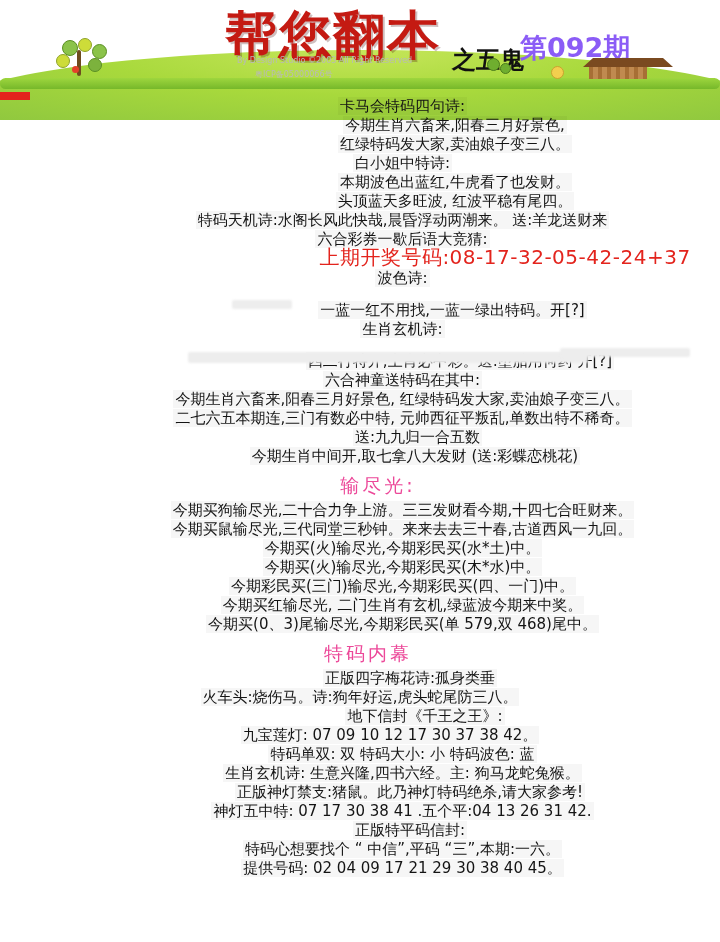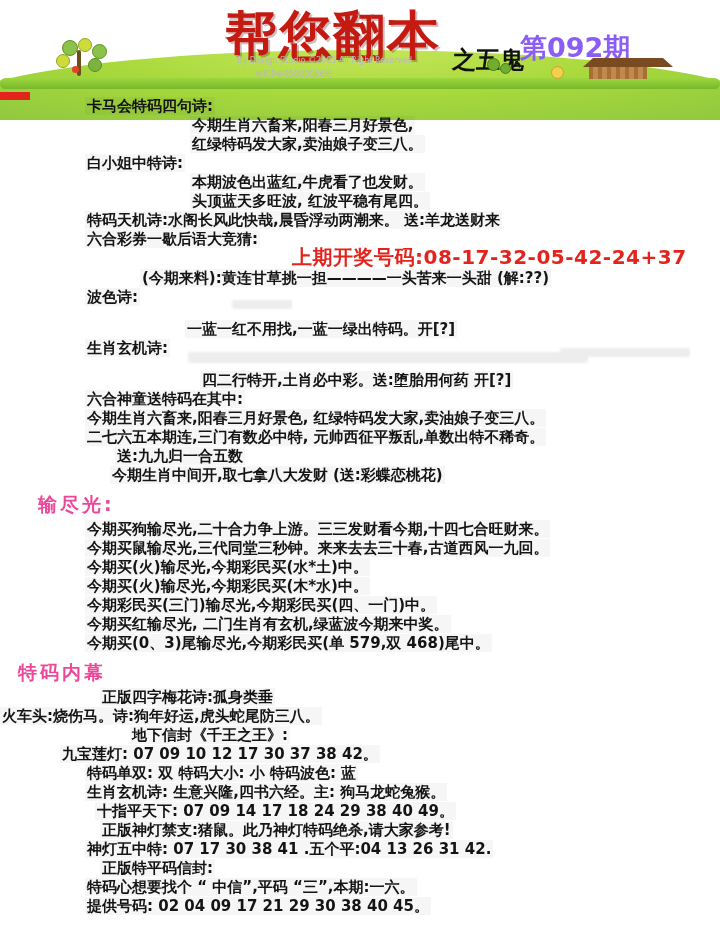--- a/index.html
+++ b/index.html
@@ -51,22 +51,23 @@
   .house{position:absolute;left:575px;top:58px;width:90px;height:22px;}
   .roof{position:absolute;left:8px;top:0;width:70px;height:0;border-bottom:9px solid #7a4a20;border-left:10px solid transparent;border-right:10px solid transparent;}
   .wall{position:absolute;left:14px;top:9px;width:58px;height:12px;background:#c08a4f;background-image:repeating-linear-gradient(90deg,#a76f35 0 4px,#c08a4f 4px 9px);}
   .mini-tree{position:absolute;border-radius:50%;background:#6fae2f;border:1px solid #4c7d1c;}
   .mt1{left:487px;top:58px;width:11px;height:11px;}
   .mt2{left:500px;top:63px;width:9px;height:9px;}
   .chick{position:absolute;left:551px;top:66px;width:11px;height:11px;border-radius:50%;background:#f3cf4e;border:1px solid #caa32e;}
   
   .content{position:relative;padding-top:2px;}
   .line{
-    font-size:15px;font-weight:bold;color:#141414;line-height:19px;
+    font-size:15px;font-weight:normal;color:#141414;line-height:19px;
     white-space:nowrap;
+    text-align:center;
   }
   .line .tx{background:rgba(0,0,0,0.035);padding:0 2px;}
   .line.red{color:#e3241d;font-size:20px;line-height:22px;margin-top:-3px;margin-bottom:1px;letter-spacing:.5px;}
   .line.red .tx{background:none;}
   .line.heading{font-size:19px;line-height:24px;margin:7px 0 4px 0;letter-spacing:3px;color:#ec4899;}
   .line.heading .tx{background:none;}
   .line.spacer{height:13px;}
   .line.spacer .tx{background:none;}
   .artifact{position:absolute;background:#ededed;filter:blur(1px);border-radius:2px;}
 </style>
@@ -103,21 +104,20 @@
 <div class="content">
     <div class="line" style="margin-left: 85px;"><span class="tx">卡马会特码四句诗:</span></div>
     <div class="line" style="margin-left: 190px;"><span class="tx">今期生肖六畜来,阳春三月好景色,</span></div>
     <div class="line" style="margin-left: 190px;"><span class="tx">红绿特码发大家,卖油娘子变三八。</span></div>
     <div class="line" style="margin-left: 85px;"><span class="tx">白小姐中特诗:</span></div>
     <div class="line" style="margin-left: 190px;"><span class="tx">本期波色出蓝红,牛虎看了也发财。</span></div>
     <div class="line" style="margin-left: 190px;"><span class="tx">头顶蓝天多旺波, 红波平稳有尾四。</span></div>
     <div class="line" style="margin-left: 85px;"><span class="tx">特码天机诗:水阁长风此快哉,晨昏浮动两潮来。 送:羊龙送财来</span></div>
     <div class="line" style="margin-left: 85px;"><span class="tx">六合彩券一歇后语大竞猜:</span></div>
     <div class="line red" style="margin-left: 290px;"><span class="tx">上期开奖号码:08-17-32-05-42-24+37</span></div>
-    <div class="line" style="margin-left: 140px;"><span class="tx">(今期来料):黄连甘草挑一担————一头苦来一头甜 (解:??)</span></div>
     <div class="line" style="margin-left: 85px;"><span class="tx">波色诗:</span></div>
     <div class="line spacer"><span class="tx"></span></div>
     <div class="line" style="margin-left: 185px;"><span class="tx">一蓝一红不用找,一蓝一绿出特码。开[?]</span></div>
     <div class="line" style="margin-left: 85px;"><span class="tx">生肖玄机诗:</span></div>
     <div class="line spacer"><span class="tx"></span></div>
     <div class="line" style="margin-left: 200px;"><span class="tx">四二行特开,土肖必中彩。送:堕胎用何药  开[?]</span></div>
     <div class="line" style="margin-left: 85px;"><span class="tx">六合神童送特码在其中:</span></div>
     <div class="line" style="margin-left: 85px;"><span class="tx">今期生肖六畜来,阳春三月好景色, 红绿特码发大家,卖油娘子变三八。</span></div>
     <div class="line" style="margin-left: 85px;"><span class="tx">二七六五本期连,三门有数必中特, 元帅西征平叛乱,单数出特不稀奇。</span></div>
     <div class="line" style="margin-left: 115px;"><span class="tx">送:九九归一合五数</span></div>
@@ -130,21 +130,20 @@
     <div class="line" style="margin-left: 85px;"><span class="tx">今期彩民买(三门)输尽光,今期彩民买(四、一门)中。</span></div>
     <div class="line" style="margin-left: 85px;"><span class="tx">今期买红输尽光, 二门生肖有玄机,绿蓝波今期来中奖。</span></div>
     <div class="line" style="margin-left: 85px;"><span class="tx">今期买(0、3)尾输尽光,今期彩民买(单 579,双 468)尾中。</span></div>
     <div class="line heading" style="margin-left: 16px;"><span class="tx">特码内幕</span></div>
     <div class="line" style="margin-left: 100px;"><span class="tx">正版四字梅花诗:孤身类垂</span></div>
     <div class="line" style=""><span class="tx">火车头:烧伤马。诗:狗年好运,虎头蛇尾防三八。</span></div>
     <div class="line" style="margin-left: 130px;"><span class="tx">地下信封《千王之王》:</span></div>
     <div class="line" style="margin-left: 60px;"><span class="tx">九宝莲灯: 07 09 10 12 17 30 37 38 42。</span></div>
     <div class="line" style="margin-left: 85px;"><span class="tx">特码单双: 双 特码大小: 小 特码波色: 蓝</span></div>
     <div class="line" style="margin-left: 85px;"><span class="tx">生肖玄机诗: 生意兴隆,四书六经。主: 狗马龙蛇兔猴。</span></div>
-    <div class="line" style="margin-left: 95px;"><span class="tx">十指平天下: 07 09 14 17 18 24 29 38 40 49。</span></div>
     <div class="line" style="margin-left: 100px;"><span class="tx">正版神灯禁支:猪鼠。此乃神灯特码绝杀,请大家参考!</span></div>
     <div class="line" style="margin-left: 85px;"><span class="tx">神灯五中特: 07 17 30 38 41 .五个平:04 13 26 31 42.</span></div>
     <div class="line" style="margin-left: 100px;"><span class="tx">正版特平码信封:</span></div>
     <div class="line" style="margin-left: 85px;"><span class="tx">特码心想要找个 “ 中信”,平码 “三”,本期:一六。</span></div>
     <div class="line" style="margin-left: 85px;"><span class="tx">提供号码: 02 04 09 17 21 29 30 38 40 45。</span></div>
   </div>
 
 <div class="artifact" style="left:232px;top:300px;width:60px;height:9px;"></div>
 <div class="artifact" style="left:188px;top:352px;width:400px;height:11px;"></div>
 <div class="artifact" style="left:560px;top:348px;width:130px;height:9px;"></div>

